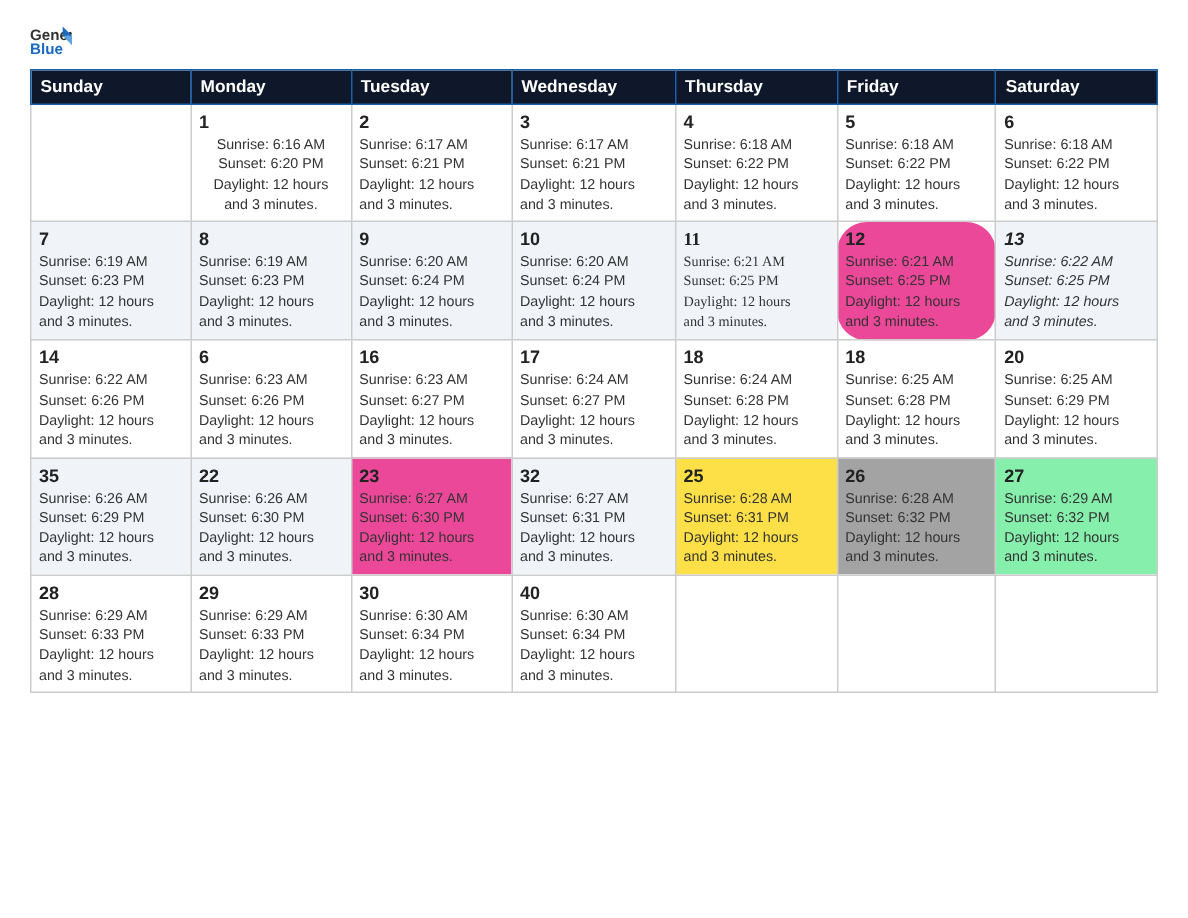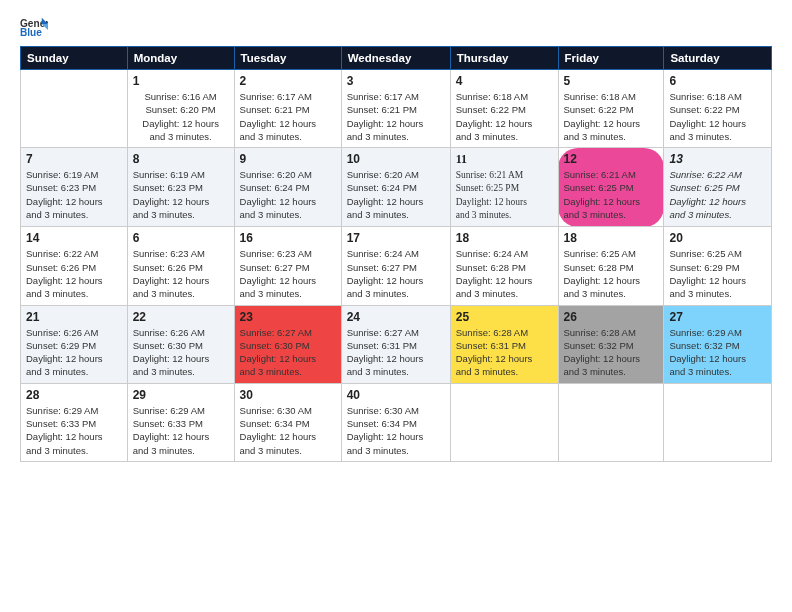--- a/index.html
+++ b/index.html
@@ -259,62 +259,62 @@
           <td>
             <span class="day-num">20</span>
             <div class="day-info" style="white-space: pre-line;">Sunrise: 6:25 AM
 Sunset: 6:29 PM
 Daylight: 12 hours
 and 3 minutes.</div>
           </td>
         </tr>
         <tr>
           <td style="background: rgb(240, 244, 249);">
-            <span class="day-num">21</span>
+            <span class="day-num">35</span>
             <div class="day-info" style="white-space: pre-line;">Sunrise: 6:26 AM
 Sunset: 6:29 PM
 Daylight: 12 hours
 and 3 minutes.</div>
           </td>
           <td style="background: rgb(240, 244, 249);">
             <span class="day-num">22</span>
             <div class="day-info" style="white-space: pre-line;">Sunrise: 6:26 AM
 Sunset: 6:30 PM
 Daylight: 12 hours
 and 3 minutes.</div>
           </td>
-          <td style="background: #ef4444;">
+          <td style="background: #ec4899;">
             <span class="day-num">23</span>
             <div class="day-info" style="white-space: pre-line;">Sunrise: 6:27 AM
 Sunset: 6:30 PM
 Daylight: 12 hours
 and 3 minutes.</div>
           </td>
           <td style="background: rgb(240, 244, 249);">
-            <span class="day-num">24</span>
+            <span class="day-num">32</span>
             <div class="day-info" style="white-space: pre-line;">Sunrise: 6:27 AM
 Sunset: 6:31 PM
 Daylight: 12 hours
 and 3 minutes.</div>
           </td>
           <td style="background: #fde047;">
             <span class="day-num">25</span>
             <div class="day-info" style="white-space: pre-line;">Sunrise: 6:28 AM
 Sunset: 6:31 PM
 Daylight: 12 hours
 and 3 minutes.</div>
           </td>
           <td style="background: #a3a3a3;">
             <span class="day-num">26</span>
             <div class="day-info" style="white-space: pre-line;">Sunrise: 6:28 AM
 Sunset: 6:32 PM
 Daylight: 12 hours
 and 3 minutes.</div>
           </td>
-          <td style="background: #7dd3fc;">
+          <td style="background: #86efac;">
             <span class="day-num">27</span>
             <div class="day-info" style="white-space: pre-line;">Sunrise: 6:29 AM
 Sunset: 6:32 PM
 Daylight: 12 hours
 and 3 minutes.</div>
           </td>
         </tr>
         <tr>
           <td>
             <span class="day-num">28</span>

